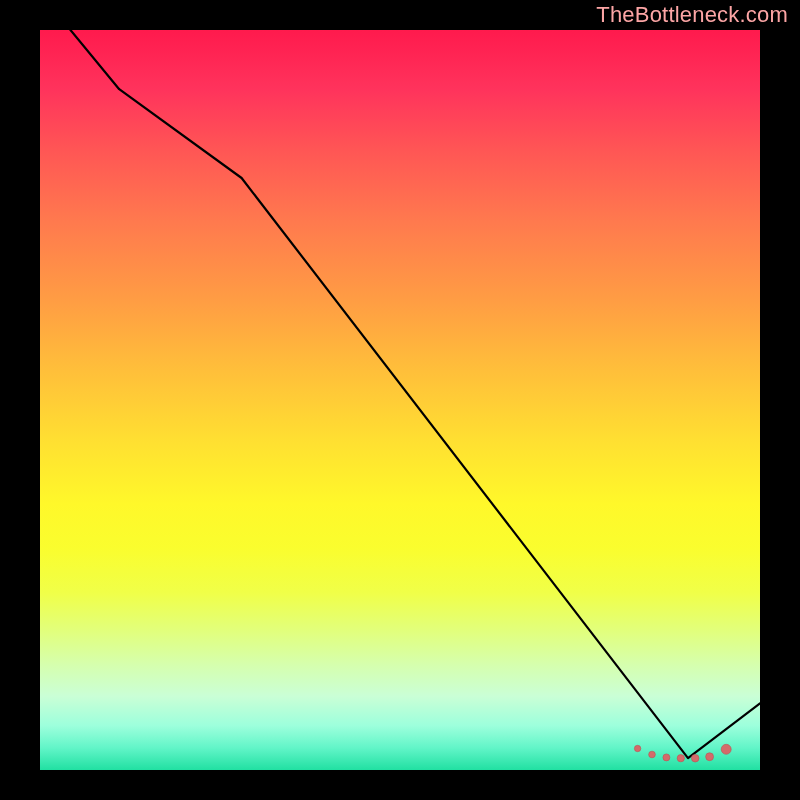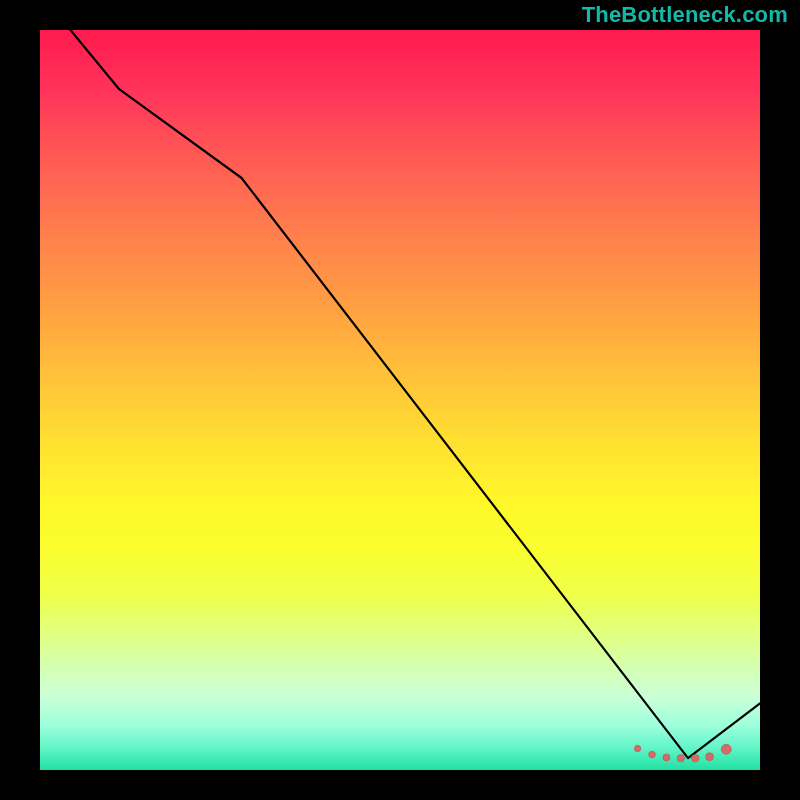--- a/index.html
+++ b/index.html
@@ -46,23 +46,23 @@
   svg.lines {
     position: absolute;
     inset: 0;
     width: 720px;
     height: 740px;
   }
   .watermark {
     position: absolute;
     top: 2px;
     right: 12px;
-    color: #14b8a6;
+    color: #fca5a5;
     font-size: 22px;
-    font-weight: 700;
+    font-weight: 400;
     letter-spacing: 0.2px;
     user-select: none;
   }
 </style>
 </head>
 <body>
 
 <div class="stage">
   <div class="watermark">TheBottleneck.com</div>
 

